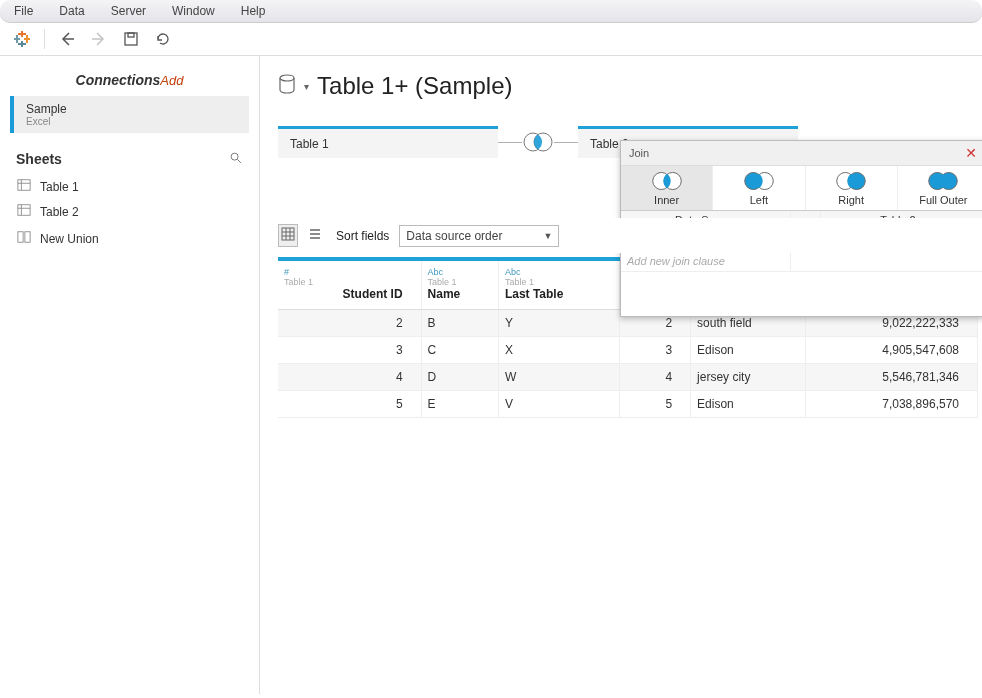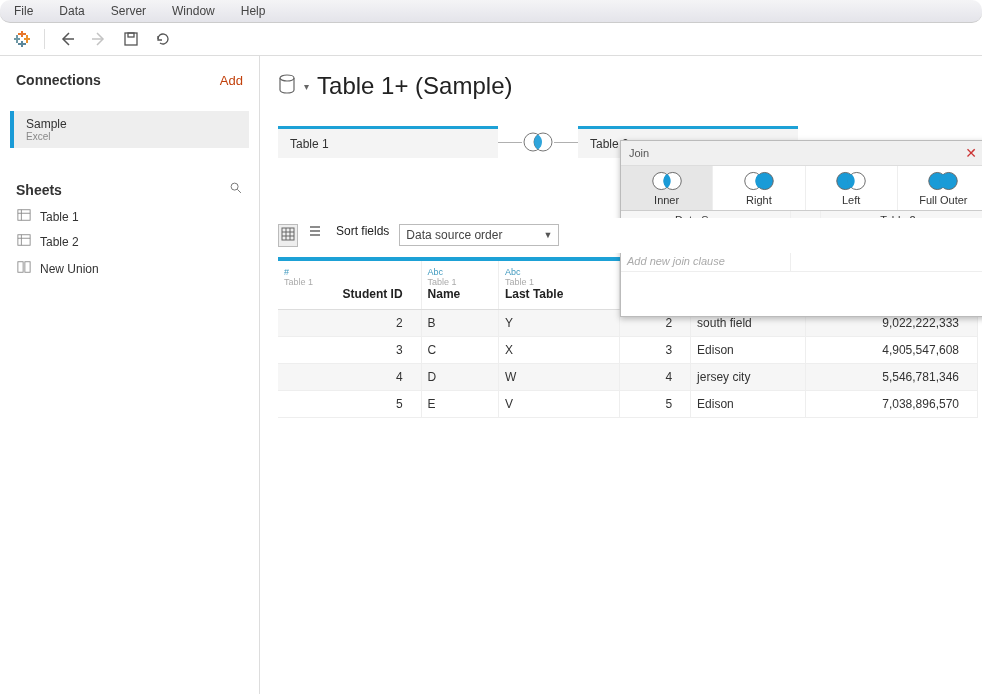--- a/index.html
+++ b/index.html
@@ -6,28 +6,28 @@
 body { font-size: 12px; color: #444; background: #fff; }
 
 .menubar { display: flex; gap: 18px; padding: 2px 10px; background: linear-gradient(#f4f4f6,#e4e4ea); border-bottom: 1px solid #ccc; font-size: 12px; border-radius: 10px; }
 .menubar span { padding: 2px 4px; cursor: default; }
 
 .toolbar { display: flex; align-items: center; gap: 12px; padding: 6px 12px; border-bottom: 1px solid #ddd; }
 .tool-icon { width: 20px; height: 20px; display: inline-flex; align-items: center; justify-content: center; color: #555; }
 
 .workspace { display: flex; height: calc(100vh - 60px); }
 .sidebar { width: 260px; border-right: 1px solid #ddd; padding: 12px 0 12px 0; }
-.sidebar-header { display: flex; justify-content: space-between; align-items: center; padding: 4px 16px 8px 16px; }
+.sidebar-header { display: flex; justify-content: center; align-items: center; padding: 4px 16px 8px 16px; font-style: italic; }
 .sidebar-header .title { font-size: 14px; font-weight: bold; color: #333; }
 .sidebar-header .add { color: #c2410c; font-size: 13px; }
-.conn-item { background: #eee; border-left: 4px solid #1a9bd7; padding: 6px 12px; margin: 15px 10px; }
+.conn-item { background: #eee; border-left: 4px solid #1a9bd7; padding: 6px 12px; margin: 0 10px; }
 .conn-item .name { font-size: 12px; color: #333; }
 .conn-item .type { font-size: 10px; color: #888; }
 
-.sheets-header { display: flex; justify-content: space-between; align-items: center; padding: 18px 16px 6px 16px; font-size: 14px; font-weight: bold; color: #333; }
+.sheets-header { display: flex; justify-content: space-between; padding: 18px 16px 6px 16px; font-size: 14px; font-weight: bold; color: #333; }
 .sheet-item { display: flex; align-items: center; gap: 8px; padding: 4px 16px; font-size: 12px; color: #333; }
 .sheet-icon { width: 16px; height: 14px; }
 
 .main { flex: 1; padding: 16px 0 0 18px; position: relative; overflow: hidden; }
 .db-title { display: flex; align-items: center; gap: 8px; font-size: 24px; font-weight: 300; color: #222; padding: 0 0 26px 0; }
 .db-title svg { width: 18px; height: 20px; }
 
 .canvas-row { display: flex; align-items: center; gap: 0; }
 .table-box { display: flex; align-items: center; width: 220px; height: 32px; background: #f4f4f4; border-top: 3px solid #1da1d6; padding-left: 12px; font-size: 12px; color: #333; }
 .join-connector { width: 80px; display: flex; align-items: center; justify-content: center; position: relative; }
@@ -47,21 +47,21 @@
 .join-cols-header div { padding: 3px 6px; }
 .join-row { display: flex; font-size: 11px; color: #333; border-bottom: 1px solid #eee; }
 .join-row div { padding: 4px 6px; }
 .join-row.placeholder { color: #aaa; font-style: italic; }
 .col-a { width: 170px; border-right: 1px solid #eee; }
 .col-op { width: 30px; text-align: center; border-right: 1px solid #eee; }
 .col-b { flex: 1; }
 .join-body { height: 44px; }
 
 
-.grid-toolbar { display: flex; gap: 10px; padding: 6px 0; margin-top: 60px; position: relative; z-index: 2; background:#fff;}
+.grid-toolbar { display: flex; align-items: center; gap: 10px; padding: 6px 0; margin-top: 60px; position: relative; z-index: 2; background:#fff;}
 .grid-toolbar .sort-label { font-size: 12px; color: #222; margin-left: 4px; }
 .grid-toolbar select, .grid-toolbar .dropdown { font-size: 12px; padding: 2px 6px; border: 1px solid #bbb; background: #fff; width: 160px; height: 22px; display: inline-flex; align-items: center; justify-content: space-between; }
 
 .preview-table { border-top: 4px solid #1da1d6; margin-top: 4px; }
 table.preview { border-collapse: collapse; font-size: 12px; color: #333; width: 700px; }
 table.preview th, table.preview td { padding: 6px 6px; text-align: left; }
 table.preview thead tr.types th { font-size: 9px; color: #419abf; font-weight: normal; padding-bottom: 0; padding-top: 6px; border-right: 1px solid #eee;}
 table.preview thead tr.sources th { font-size: 9px; color: #aaa; font-weight: normal; padding-top: 0; padding-bottom: 0; border-right: 1px solid #eee;}
 table.preview thead tr.names th { font-size: 12px; color: #222; font-weight: bold; padding-top: 0; padding-bottom: 8px; border-bottom: 1px solid #ddd; border-right: 1px solid #eee;}
 table.preview tbody td { border-bottom: 1px solid #eee; border-right: 1px solid #eee; }
@@ -212,33 +212,33 @@
           <div class="join-type selected">
             <svg viewBox="0 0 40 22">
               <circle cx="14" cy="11" r="9" fill="#fff" stroke="#666"></circle>
               <circle cx="26" cy="11" r="9" fill="#fff" stroke="#666"></circle>
               <path d="M20 3.6 a9 9 0 0 1 0 14.8 a9 9 0 0 1 0 -14.8" fill="#1a9bd7"></path>
             </svg>
             <div>Inner</div>
           </div>
           <div class="join-type">
             <svg viewBox="0 0 40 22">
+              <circle cx="14" cy="11" r="9" fill="#1a9bd7" stroke="#666"></circle>
+              <circle cx="26" cy="11" r="9" fill="#fff" stroke="#666"></circle>
+              <path d="M20 3.6 a9 9 0 0 1 0 14.8 a9 9 0 0 1 0 -14.8" fill="#1a9bd7"></path>
+            </svg>
+            <div>Left</div>
+          </div>
+          <div class="join-type">
+            <svg viewBox="0 0 40 22">
               <circle cx="14" cy="11" r="9" fill="#fff" stroke="#666"></circle>
               <circle cx="26" cy="11" r="9" fill="#1a9bd7" stroke="#666"></circle>
               <path d="M20 3.6 a9 9 0 0 1 0 14.8 a9 9 0 0 1 0 -14.8" fill="#1a9bd7"></path>
             </svg>
             <div>Right</div>
-          </div>
-          <div class="join-type">
-            <svg viewBox="0 0 40 22">
-              <circle cx="14" cy="11" r="9" fill="#1a9bd7" stroke="#666"></circle>
-              <circle cx="26" cy="11" r="9" fill="#fff" stroke="#666"></circle>
-              <path d="M20 3.6 a9 9 0 0 1 0 14.8 a9 9 0 0 1 0 -14.8" fill="#1a9bd7"></path>
-            </svg>
-            <div>Left</div>
           </div>
           <div class="join-type">
             <svg viewBox="0 0 40 22">
               <circle cx="14" cy="11" r="9" fill="#1a9bd7" stroke="#666"></circle>
               <circle cx="26" cy="11" r="9" fill="#1a9bd7" stroke="#666"></circle>
               <path d="M20 3.6 a9 9 0 0 1 0 14.8 a9 9 0 0 1 0 -14.8" fill="#1a9bd7"></path>
             </svg>
             <div>Full Outer</div>
           </div>
         </div>

